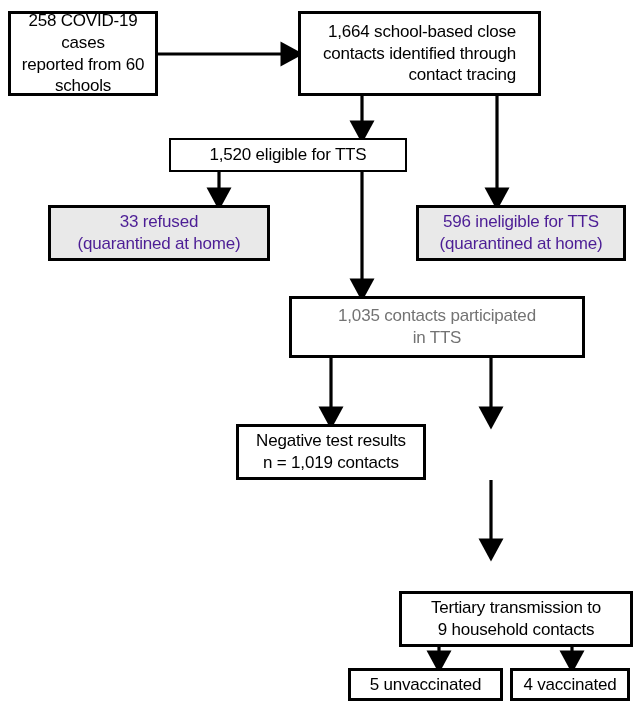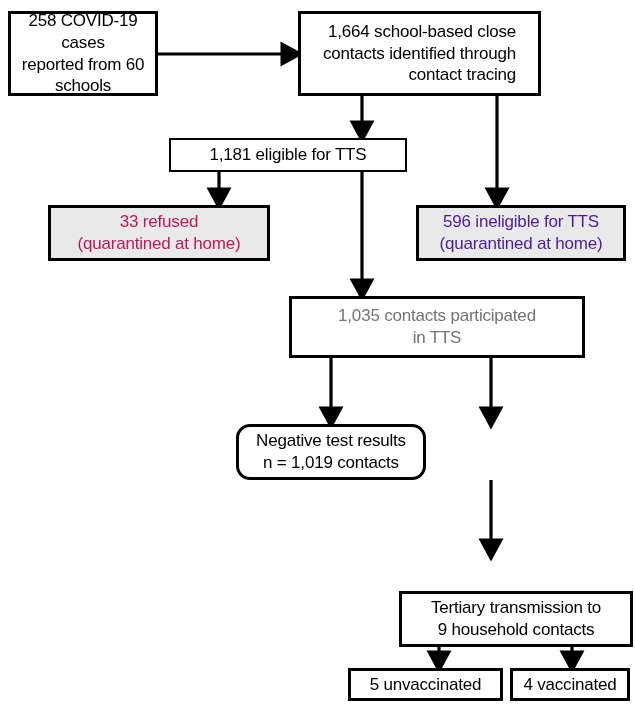--- a/index.html
+++ b/index.html
@@ -85,27 +85,27 @@
       <path d="M572,612 L572,662" marker-end="url(#arrowhead)"></path>
     </g>
   </svg>
 
   <div class="node" style="left: 8px; top: 11px; width: 150px; height: 85px; border-color: rgb(0, 0, 0); color: rgb(0, 0, 0);">258 COVID-19 cases
 reported from 60
 schools</div>
   <div class="node" style="left: 298px; top: 11px; width: 243px; height: 85px; border-color: rgb(0, 0, 0); color: rgb(0, 0, 0); text-align: right;">1,664 school-based close
 contacts identified through
 contact tracing</div>
-  <div class="node thin" style="left: 169px; top: 138px; width: 238px; height: 34px; border-color: rgb(0, 0, 0); color: rgb(0, 0, 0);">1,181 eligible for TTS</div>
-  <div class="node shaded" style="left: 48px; top: 205px; width: 222px; height: 56px; background: rgb(233, 233, 233); border-color: rgb(0, 0, 0); color: #be185d;">33 refused
+  <div class="node thin" style="left: 169px; top: 138px; width: 238px; height: 34px; border-color: rgb(0, 0, 0); color: rgb(0, 0, 0);">1,520 eligible for TTS</div>
+  <div class="node shaded" style="left: 48px; top: 205px; width: 222px; height: 56px; background: rgb(233, 233, 233); border-color: rgb(0, 0, 0); color: #4c1d95;">33 refused
 (quarantined at home)</div>
   <div class="node shaded" style="left: 416px; top: 205px; width: 210px; height: 56px; background: rgb(233, 233, 233); border-color: rgb(0, 0, 0); color: #4c1d95;">596 ineligible for TTS
 (quarantined at home)</div>
   <div class="node" style="left: 289px; top: 296px; width: 296px; height: 62px; border-color: rgb(0, 0, 0); color: #737373;">1,035 contacts participated
 in TTS</div>
-  <div class="node" style="left: 236px; top: 424px; width: 190px; height: 56px; border-color: rgb(0, 0, 0); color: rgb(0, 0, 0); border-radius: 14px;">Negative test results
+  <div class="node" style="left: 236px; top: 424px; width: 190px; height: 56px; border-color: rgb(0, 0, 0); color: rgb(0, 0, 0);">Negative test results
 n = 1,019 contacts</div>
   <div class="node" style="left: 399px; top: 556px; width: 234px; height: 56px; border-color: rgb(0, 0, 0); color: rgb(0, 0, 0); margin-top: 35px;">Tertiary transmission to
 9 household contacts</div>
   <div class="node" style="left: 348px; top: 668px; width: 155px; height: 33px; border-color: rgb(0, 0, 0); color: rgb(0, 0, 0);">5 unvaccinated</div>
   <div class="node" style="left: 510px; top: 668px; width: 120px; height: 33px; border-color: rgb(0, 0, 0); color: rgb(0, 0, 0);">4 vaccinated</div>
 
 </div>
 
 </body></html>

